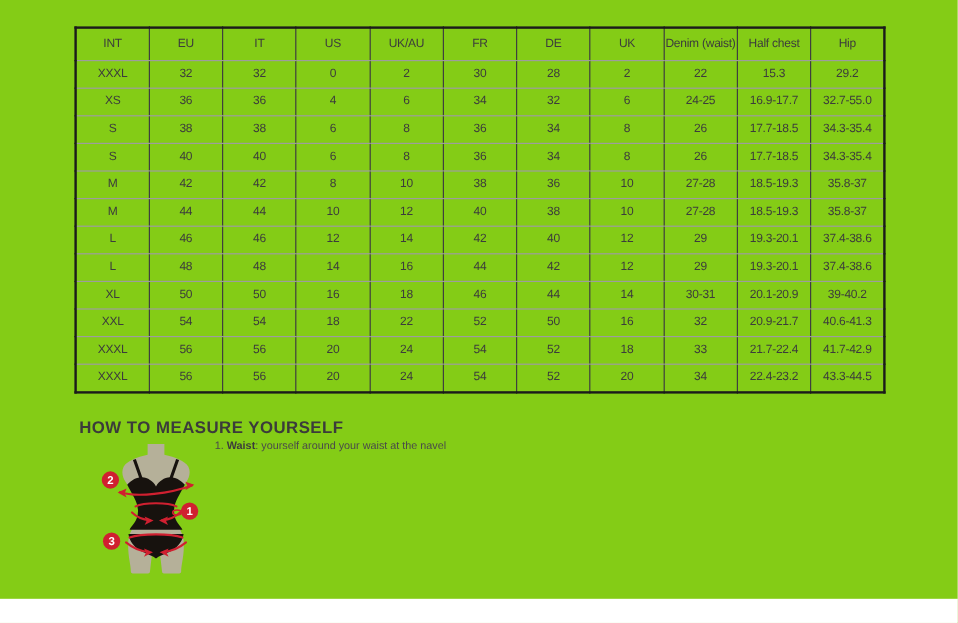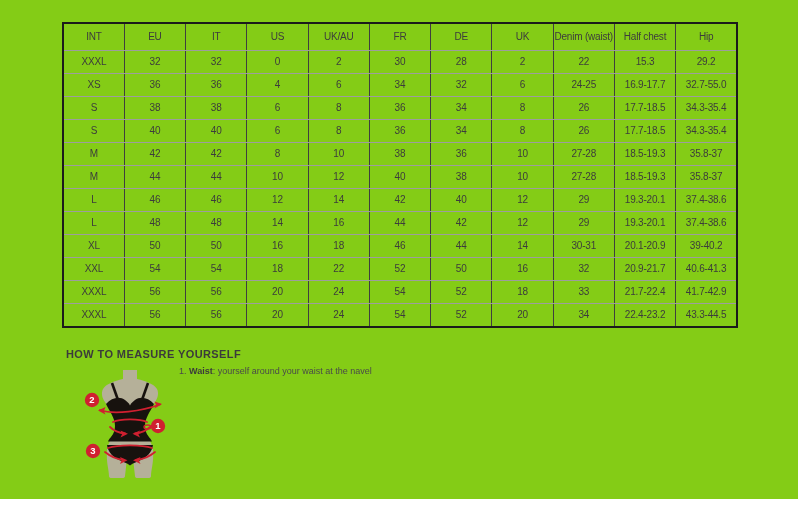--- a/index.html
+++ b/index.html
@@ -23,21 +23,21 @@
     border-bottom: 1px solid #9d9d9d;
     font-weight: normal; padding: 0;
     overflow: hidden; white-space: nowrap;
     letter-spacing: -0.2px;
   }
   table.size-table thead tr { height: 27px; }
 
   
   .measure-title {
     position: absolute; left: 66px; top: 348px;
-    font-size: 11px; font-weight: bold; color: #3b3b3b;
+    font-size: 14px; font-weight: bold; color: #3b3b3b;
     letter-spacing: 0.4px;
   }
   .figure-wrap { position: absolute; left: 76px; top: 366px; width: 120px; height: 140px; }
   .steps {
     position: absolute; left: 179px; top: 366px; width: 540px;
     list-style: none; font-size: 9px; color: #4a4a4a;
   }
   .steps li { margin-bottom: 7.5px; line-height: 11px; white-space: nowrap; }
   .steps li b { color: #3b3b3b; }
 </style>

